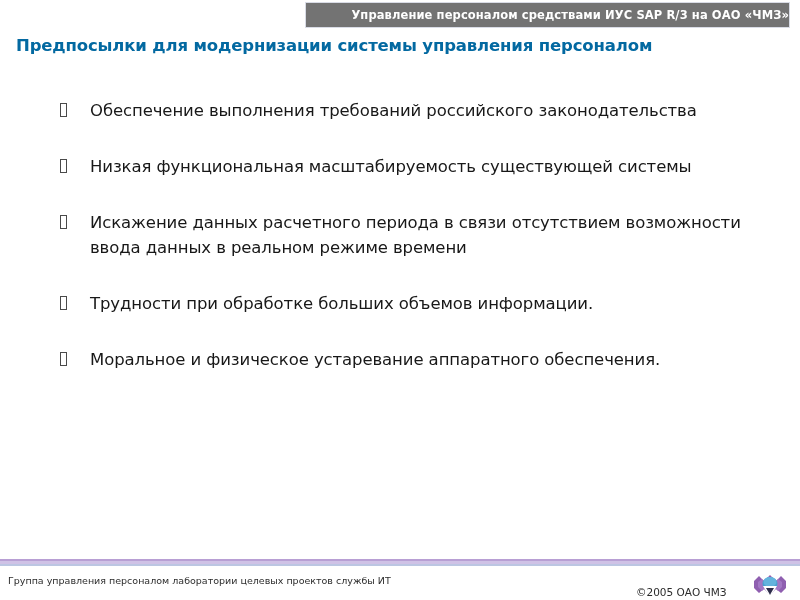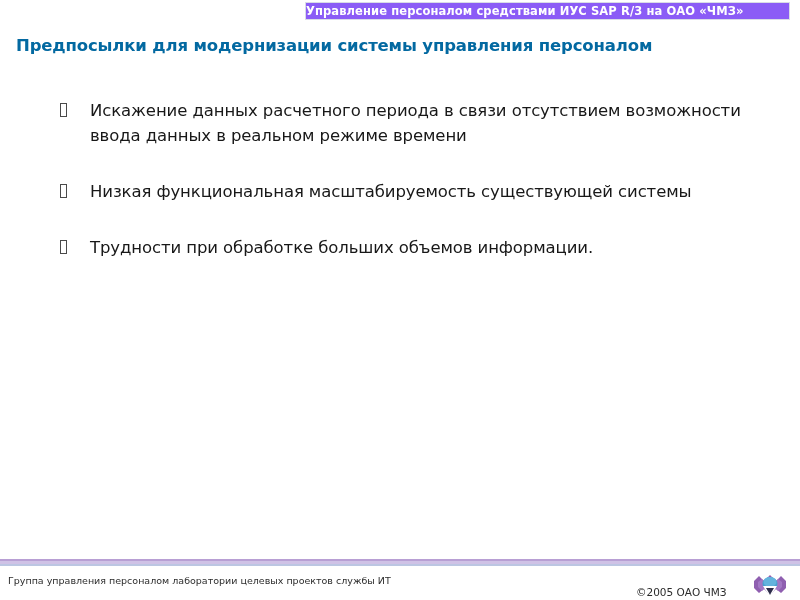--- a/index.html
+++ b/index.html
@@ -14,27 +14,27 @@
     overflow: hidden;
     position: relative;
   }
 
   
   .header-banner {
     position: absolute;
     left: 305px;
     top: 2px;
     width: 485px;
-    height: 18px;
-    background: #8b5cf6;
+    height: 26px;
+    background: #737373;
     border: 1px solid #d9dce6;
     box-sizing: border-box;
     display: flex;
     align-items: center;
-    justify-content: flex-start;
+    justify-content: flex-end;
   }
   .header-banner-text {
     color: #ffffff;
     font-family: "DejaVu Sans", sans-serif;
     font-size: 11.5px;
     font-weight: bold;
     letter-spacing: 0.1px;
     white-space: nowrap;
   }
 
@@ -144,36 +144,44 @@
 <body>
 
 <div class="header-banner">
   <span class="header-banner-text">Управление персоналом средствами ИУС SAP R/3 на ОАО «ЧМЗ»</span>
 </div>
 
 <div class="slide-title">Предпосылки для модернизации системы управления персоналом</div>
 
 <div class="content-body">
 
+  <div class="bullet-item">
+    <span class="bullet-marker"><span class="tofu"></span></span>
+    <span class="bullet-text">Обеспечение выполнения требований российского законодательства</span>
+  </div>
+
+  <div class="bullet-item">
+    <span class="bullet-marker"><span class="tofu"></span></span>
+    <span class="bullet-text">Низкая функциональная масштабируемость существующей системы</span>
+  </div>
 
   <div class="bullet-item">
     <span class="bullet-marker"><span class="tofu"></span></span>
     <span class="bullet-text">Искажение данных расчетного периода в связи отсутствием возможности ввода данных в реальном режиме времени</span>
   </div>
 
   <div class="bullet-item">
     <span class="bullet-marker"><span class="tofu"></span></span>
-    <span class="bullet-text">Низкая функциональная масштабируемость существующей системы</span>
-  </div>
-
-  <div class="bullet-item">
-    <span class="bullet-marker"><span class="tofu"></span></span>
     <span class="bullet-text">Трудности при обработке больших объемов информации.</span>
   </div>
 
+  <div class="bullet-item">
+    <span class="bullet-marker"><span class="tofu"></span></span>
+    <span class="bullet-text">Моральное и физическое устаревание аппаратного обеспечения.</span>
+  </div>
 
 </div>
 
 <div class="footer-rule">
   <div class="rule-band band-1"></div>
   <div class="rule-band band-2"></div>
   <div class="rule-band band-3"></div>
   <div class="rule-band band-4"></div>
   <div class="rule-band band-5"></div>
 </div>

